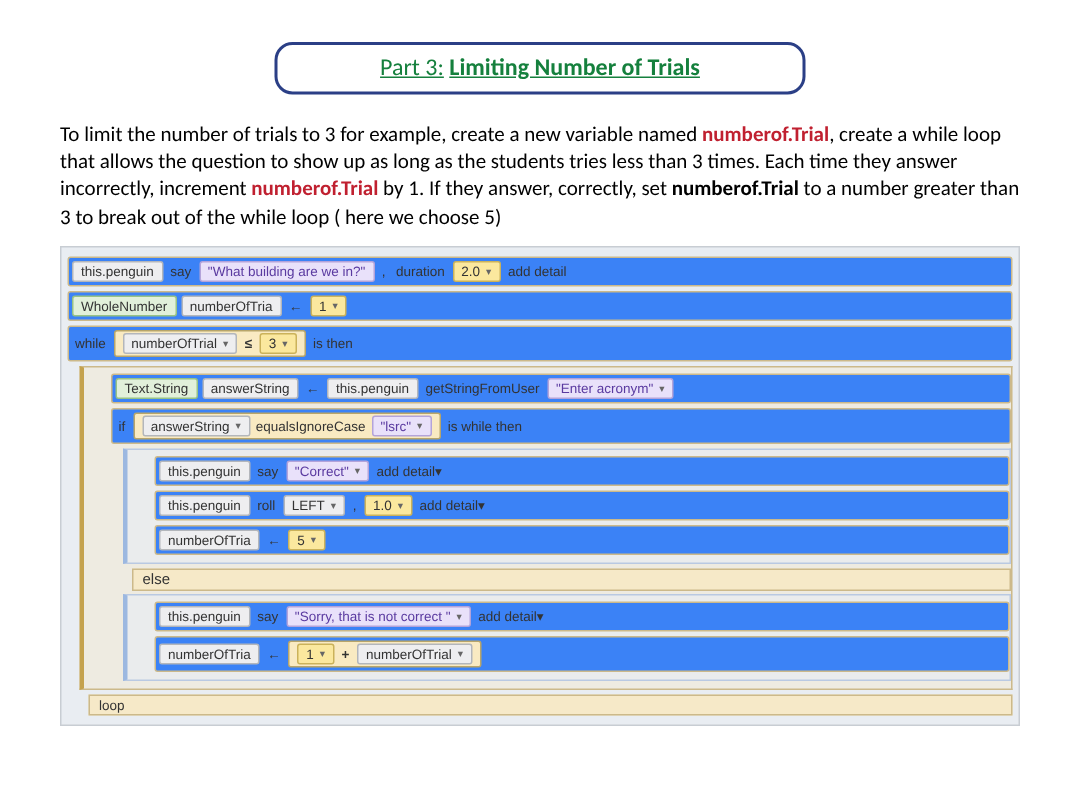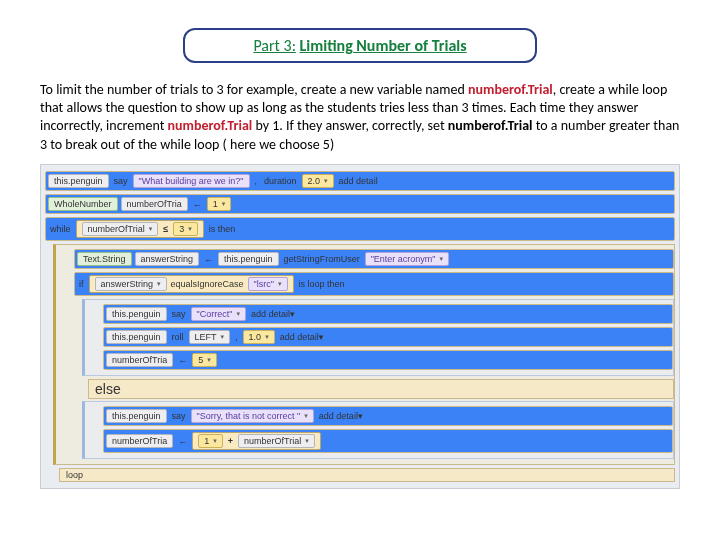--- a/index.html
+++ b/index.html
@@ -86,21 +86,21 @@
     margin-bottom:3px;
   }
   .bracket.blue { border-left-color:#9cb8e0; background: rgba(230,238,250,0.5); border-top-color:#b9c9e2;border-bottom-color:#b9c9e2;border-right-color:#b9c9e2;}
   .plain { padding: 0 2px; color:#333; }
   .op { font-weight:bold; padding:0 3px; }
   .else-band {
     background:#f6e9c8;
     border:1px solid #ccb98a;
     margin:2px 0 2px 28px;
     padding:1px 6px;
-    font-size:14px;
+    font-size:10px;
   }
   .loop-band {
     background:#f6e9c8;
     border:1px solid #ccb98a;
     margin:2px 0 0 14px;
     padding:1px 6px;
     font-size:9px;
   }
 </style>
 </head>
@@ -177,21 +177,21 @@
         <span class="tile grey">
             <span>answerString</span>
             <span class="drop">▾</span>
           </span>
         <span class="plain">equalsIgnoreCase</span>
         <span class="tile purple str">
             <span>"lsrc"</span>
             <span class="drop">▾</span>
           </span>
       </span>
-      <span class="plain">is loop then</span>
+      <span class="plain">is while then</span>
     </div>
 
     <div class="bracket blue" style="margin-left:22px">
       <div class="row indent1">
         <span class="tile grey">this.penguin</span>
         <span class="plain">say</span>
         <span class="tile purple str">
             <span>"Correct"</span>
             <span class="drop">▾</span>
           </span>

